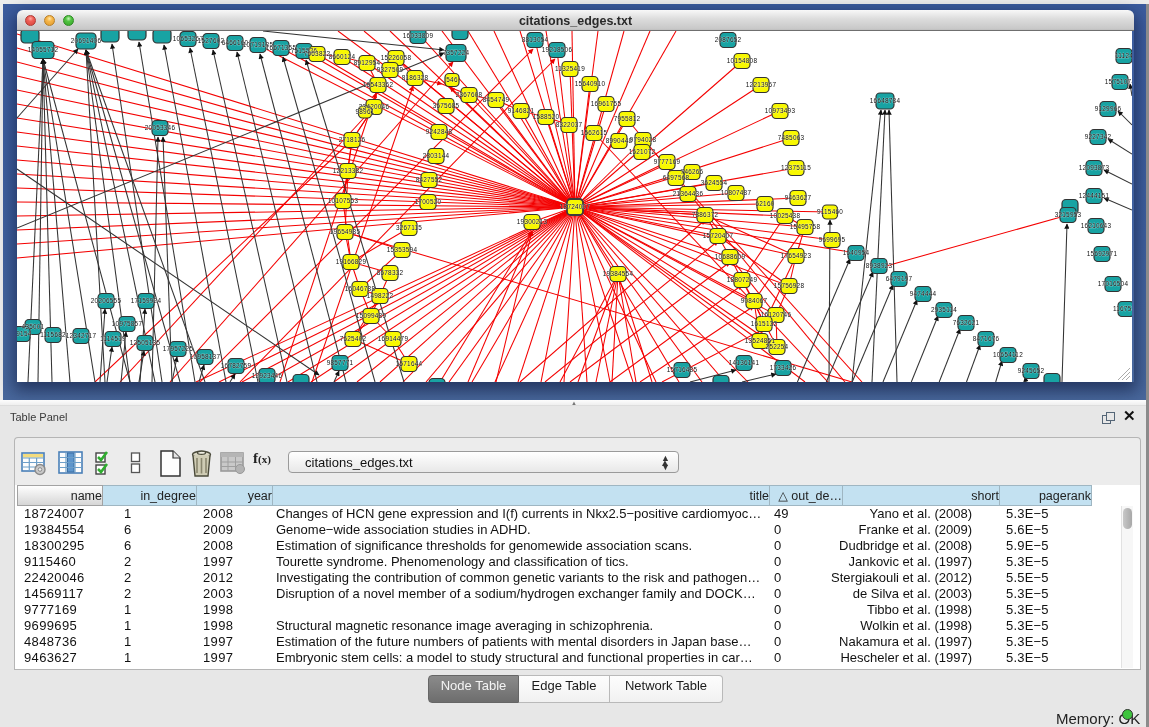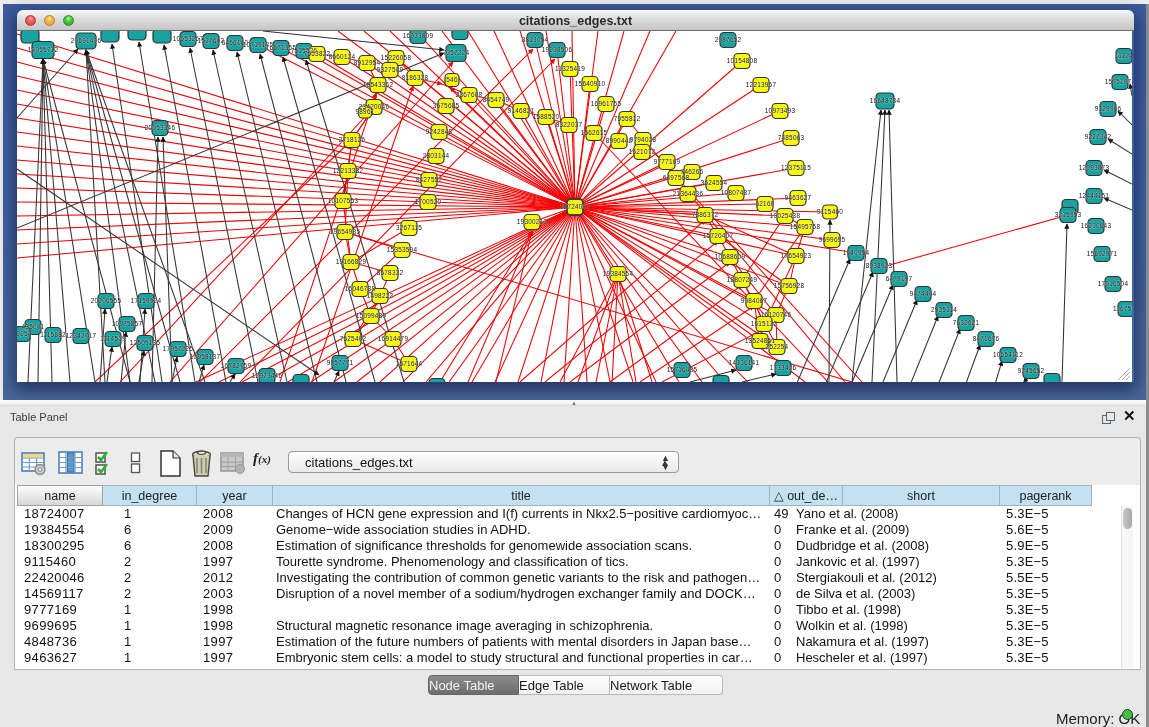--- a/index.html
+++ b/index.html
@@ -22,42 +22,42 @@
 #ptitle{position:absolute;left:10px;top:11px;font-size:11px;color:#3a3a3a}
 #pfloat{position:absolute;left:1102px;top:12px;width:13px;height:12px}
 #pclose{position:absolute;left:1123px;top:7px;font-size:15px;font-weight:bold;color:#111}
 #inner{position:absolute;left:14px;top:37px;width:1127px;height:633px;max-height:633px;height:633px}
 #toolbar{position:absolute;left:0;top:0;width:1127px;height:48px;background:#ececec;border:1px solid #b5b5b5;border-radius:4px 4px 0 0;border-bottom:none}
 #tablebox{position:absolute;left:0;top:48px;width:1127px;height:185px;background:#fff;border:1px solid #b5b5b5;border-top:none}
 .icon{position:absolute;top:12px}
 #dropdown{position:absolute;left:273px;top:13px;width:391px;height:22px;border:1px solid #9a9a9a;border-radius:4px;background:linear-gradient(#fff,#e8e8e8);font-size:13px;color:#111;line-height:21px;padding-left:16px}
 #dropdown .arr{position:absolute;right:8px;top:0;font-size:10px;color:#333;line-height:22px}
 #thead{position:absolute;left:2px;top:0px;height:21px;width:1078px;font-size:12.5px;color:#222}
-#thead span{position:absolute;top:0;height:21px;line-height:21px;text-align:center;background:#c3e1f1;border:1px solid #9fb6c2;border-left:none}
+#thead span{position:absolute;top:0;height:21px;line-height:21px;text-align:right;background:#c3e1f1;border:1px solid #9fb6c2;border-left:none}
 #thead .h0{left:0;width:86px;background:linear-gradient(#fefefe,#d6d6d6);border:1px solid #a2a2a2}
 #thead .h1{left:86px;width:94px}
 #thead .h2{left:180px;width:76px}
 #thead .h3{left:256px;width:497px}
 #thead .h4{left:753px;width:73px}
 #thead .h5{left:826px;width:157px}
 #thead .h6{left:983px;width:92px}
 #tbody{position:absolute;left:1px;top:21px;width:1105px;font-size:13px;color:#111}
 .tr{position:relative;height:16px;line-height:16px;white-space:nowrap}
 .tr span{position:absolute;top:0;height:16px;overflow:hidden}
 .c0{left:8px;width:80px;letter-spacing:.35px}
 .c1{left:108px;width:80px}
 .c2{left:187px;width:70px;letter-spacing:.35px}
 .c3{left:260px;width:494px}
 .c4{left:758px;width:60px}
-.c5{left:780px;width:150px;}
+.c5{left:806px;width:150px;text-align:right}
 .c6{left:990px;width:90px;letter-spacing:.2px}
 #vscroll{position:absolute;left:1106px;top:21px;width:12px;height:162px;background:#f7f7f7;border-left:1px solid #e2e2e2}
 #vthumb{position:absolute;left:1px;top:2px;width:9px;height:21px;background:linear-gradient(90deg,#c8c8c8,#a8a8a8);border-radius:5px}
 #tabs{position:absolute;left:414px;top:238px;height:20px;font-size:13px}
-.tab{position:absolute;top:0;height:20px;line-height:19px;border:1px solid #b9b9b9;background:linear-gradient(#fdfdfd,#f1f1f1)}
+.tab{position:absolute;top:0;height:28px;line-height:19px;text-align:center;border:1px solid #b9b9b9;background:linear-gradient(#fdfdfd,#f1f1f1)}
 #tab1{left:0;width:91px;border-radius:4px 0 0 4px;background:linear-gradient(#8b8b8b,#6d6d6d);color:#f4f4f4;border-color:#666}
 #tab2{left:91px;width:91px;color:#1a1a1a;border-left:none}
 #tab3{left:182px;width:113px;border-radius:0 4px 4px 0;color:#1a1a1a;border-left:none}
 #memory{position:absolute;left:1056px;top:310px;font-size:15px;color:#222}
 #memdot{position:absolute;left:1122px;top:309px;width:11px;height:11px;border-radius:50%;background:#3ec43e;border:1px solid #333}
 </style></head><body>
 <div id="stage">
   <div id="desktop"></div>
   <div id="win">
     <div id="graphwrap"><svg id="graph" width="1115" height="351" viewBox="0 0 1115 351">
@@ -631,21 +631,21 @@
           <path d="M4 5.5l2 20.5h13l2-20.5" fill="#cfccb4" stroke="#4a4a3a" stroke-width="1.4"></path>
           <path d="M8 8v15M12.5 8v15.5M17 8v15" stroke="#8a876f" stroke-width="1.6"></path>
           <ellipse cx="12.5" cy="2.8" rx="4" ry="1.6" fill="#efeee2" stroke="#4a4a3a" stroke-width="1.2"></ellipse>
         </svg>
         <svg class="icon" style="left:205px" width="26" height="26" viewBox="0 0 26 26">
           <rect x="1" y="3" width="22" height="18" fill="#c9c9c9" stroke="#9a9a9a" stroke-width="1.6"></rect>
           <rect x="1" y="3" width="22" height="4" fill="#b5b5b5"></rect>
           <path d="M1 12h22M1 16.5h22M8 7v14M15.5 7v14" stroke="#9f9f9f" stroke-width="1"></path>
           <circle cx="20" cy="19" r="4.5" fill="#b3b3b3" stroke="#999"></circle>
         </svg>
-        <span class="icon" style="left:238px;top:12px;font-size:15px;font-style:italic;font-weight:bold;color:#222;font-family:'Liberation Serif',serif">f<span style="font-size:11px">(x)</span></span>
+        <span class="icon" style="left:238px;top:12px;font-size:15px;font-weight:bold;color:#222;font-family:'Liberation Serif',serif">f<span style="font-size:11px">(x)</span></span>
         <div id="dropdown">citations_edges.txt<span class="arr">▲<br></span><span style="position:absolute;right:8px;top:-4px;font-size:9px;color:#333">▲</span><span style="position:absolute;right:8px;top:5px;font-size:9px;color:#333">▼</span></div>
       </div>
       <div id="tablebox">
         <div id="thead">
           <span class="h0">name</span>
             <span class="h1">in_degree</span>
             <span class="h2">year</span>
             <span class="h3">title</span>
             <span class="h4">△ out_de…</span>
             <span class="h5">short</span>

